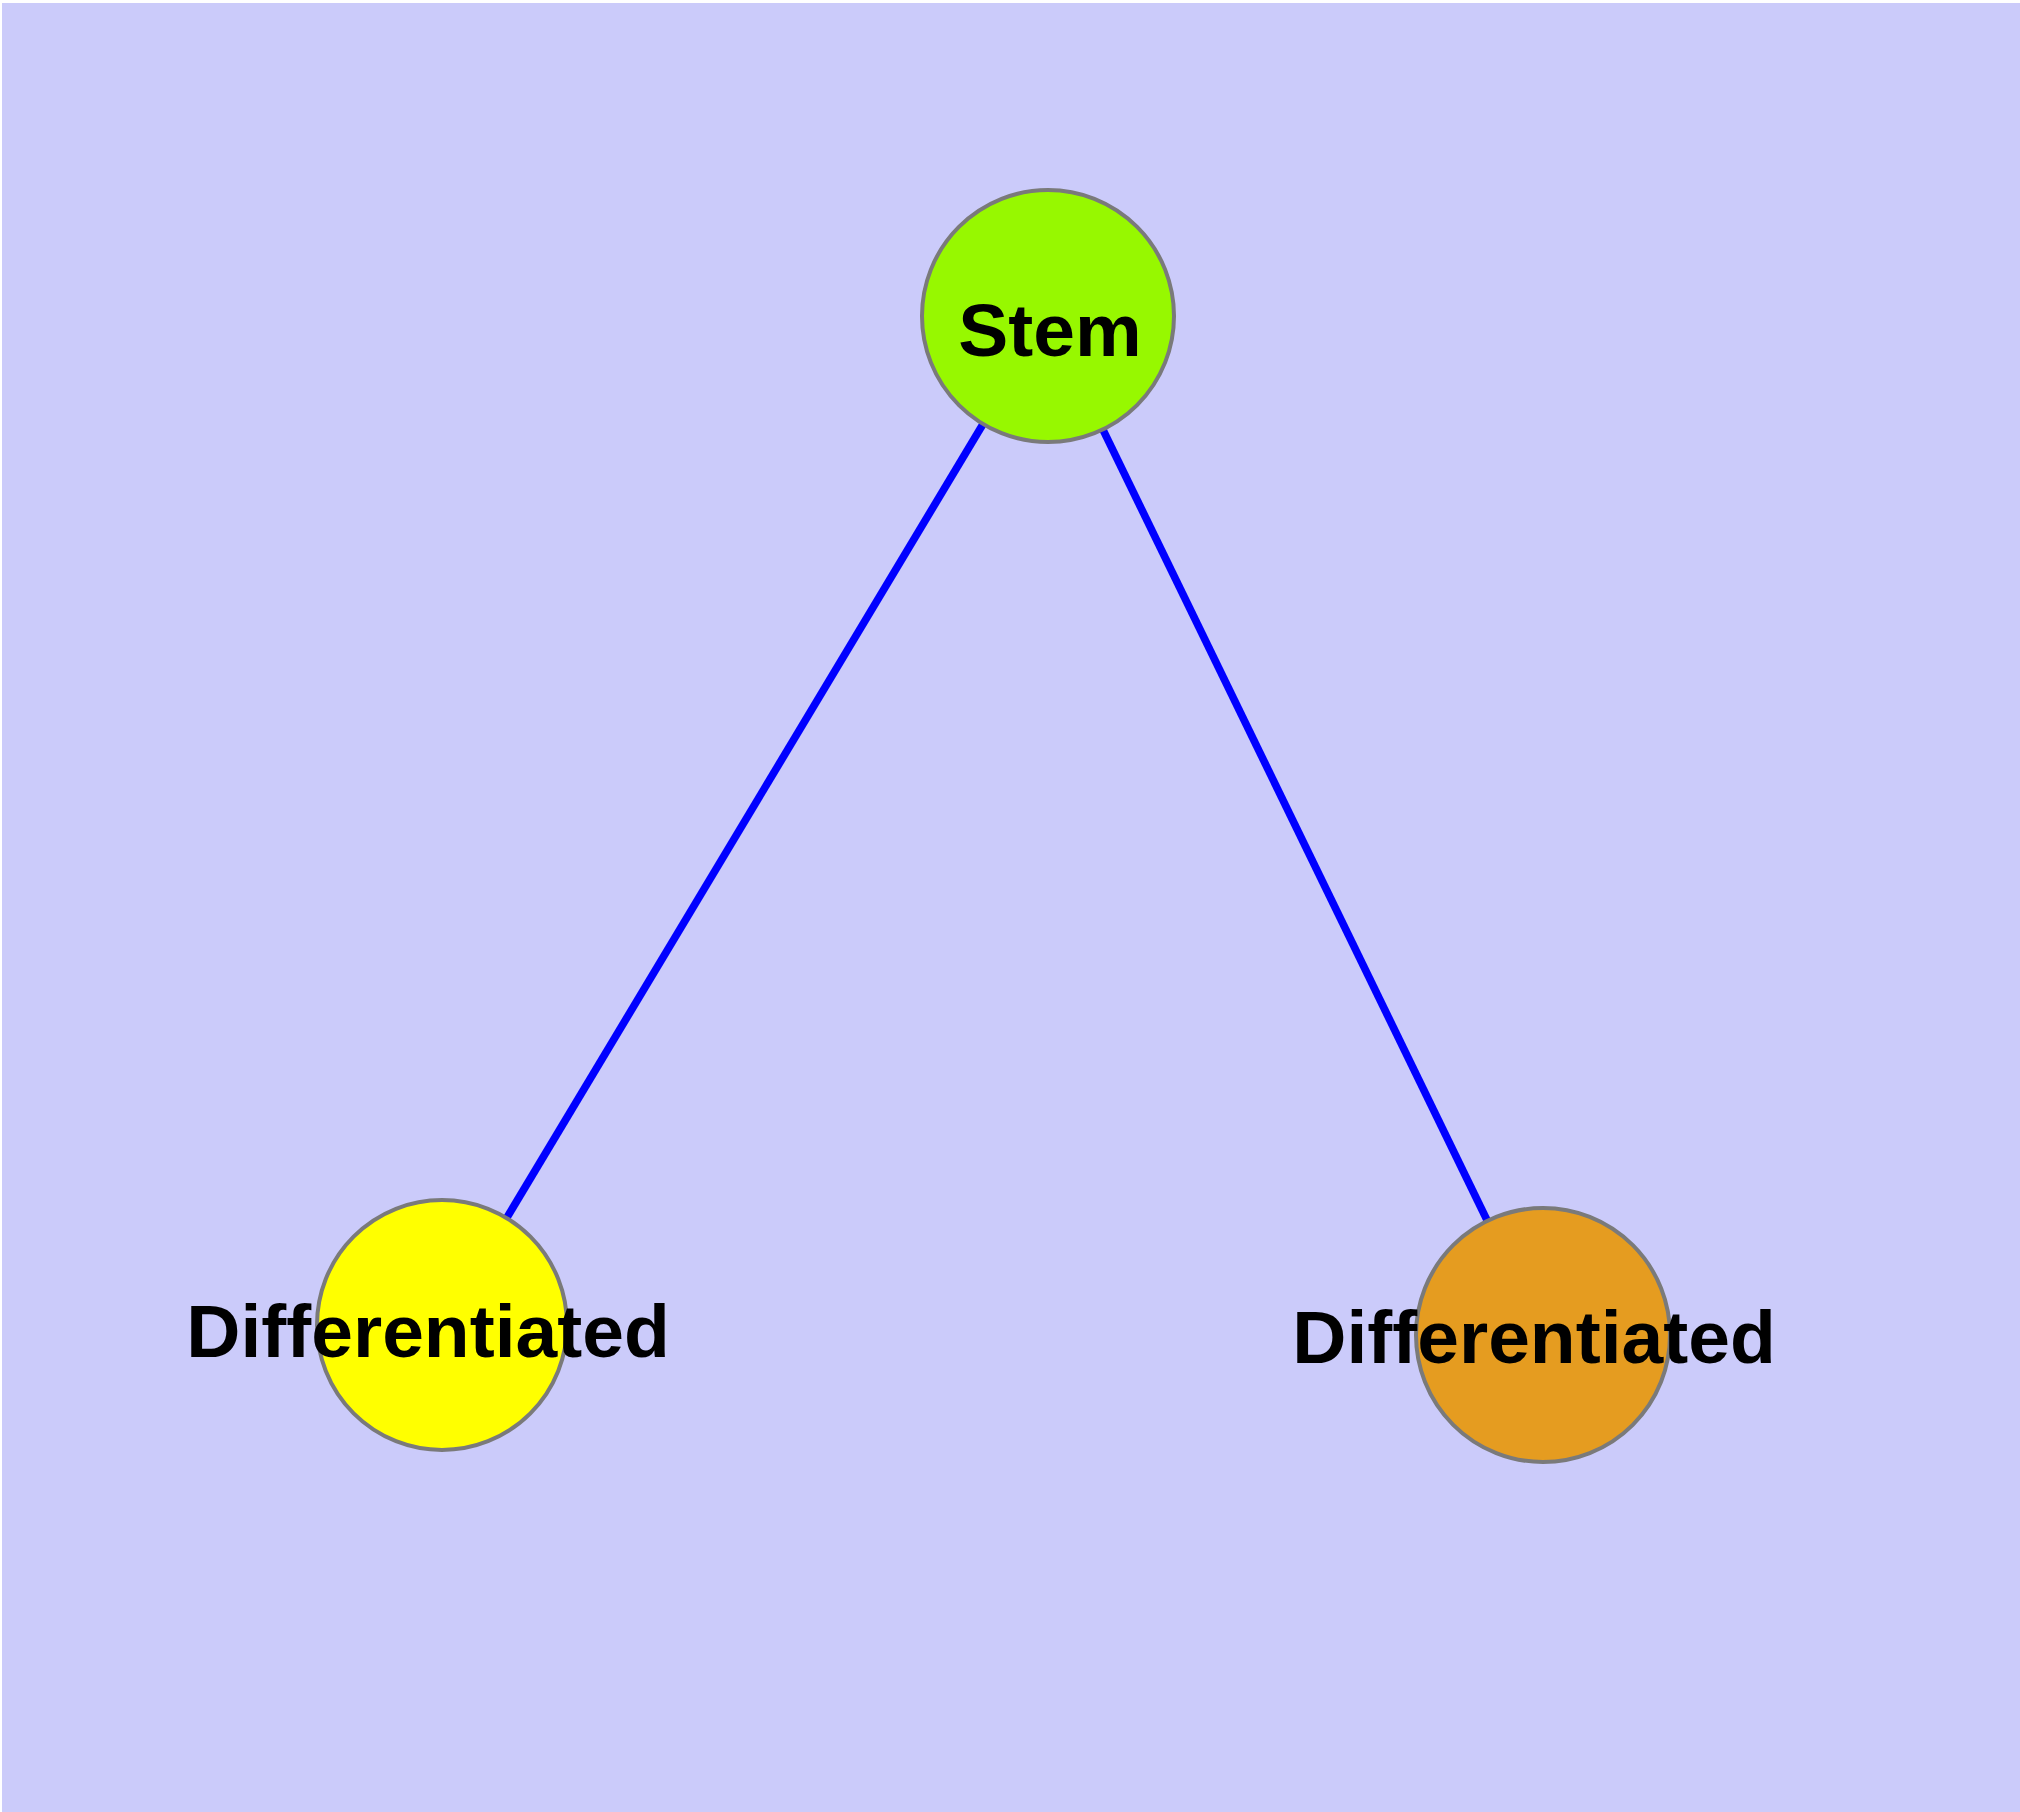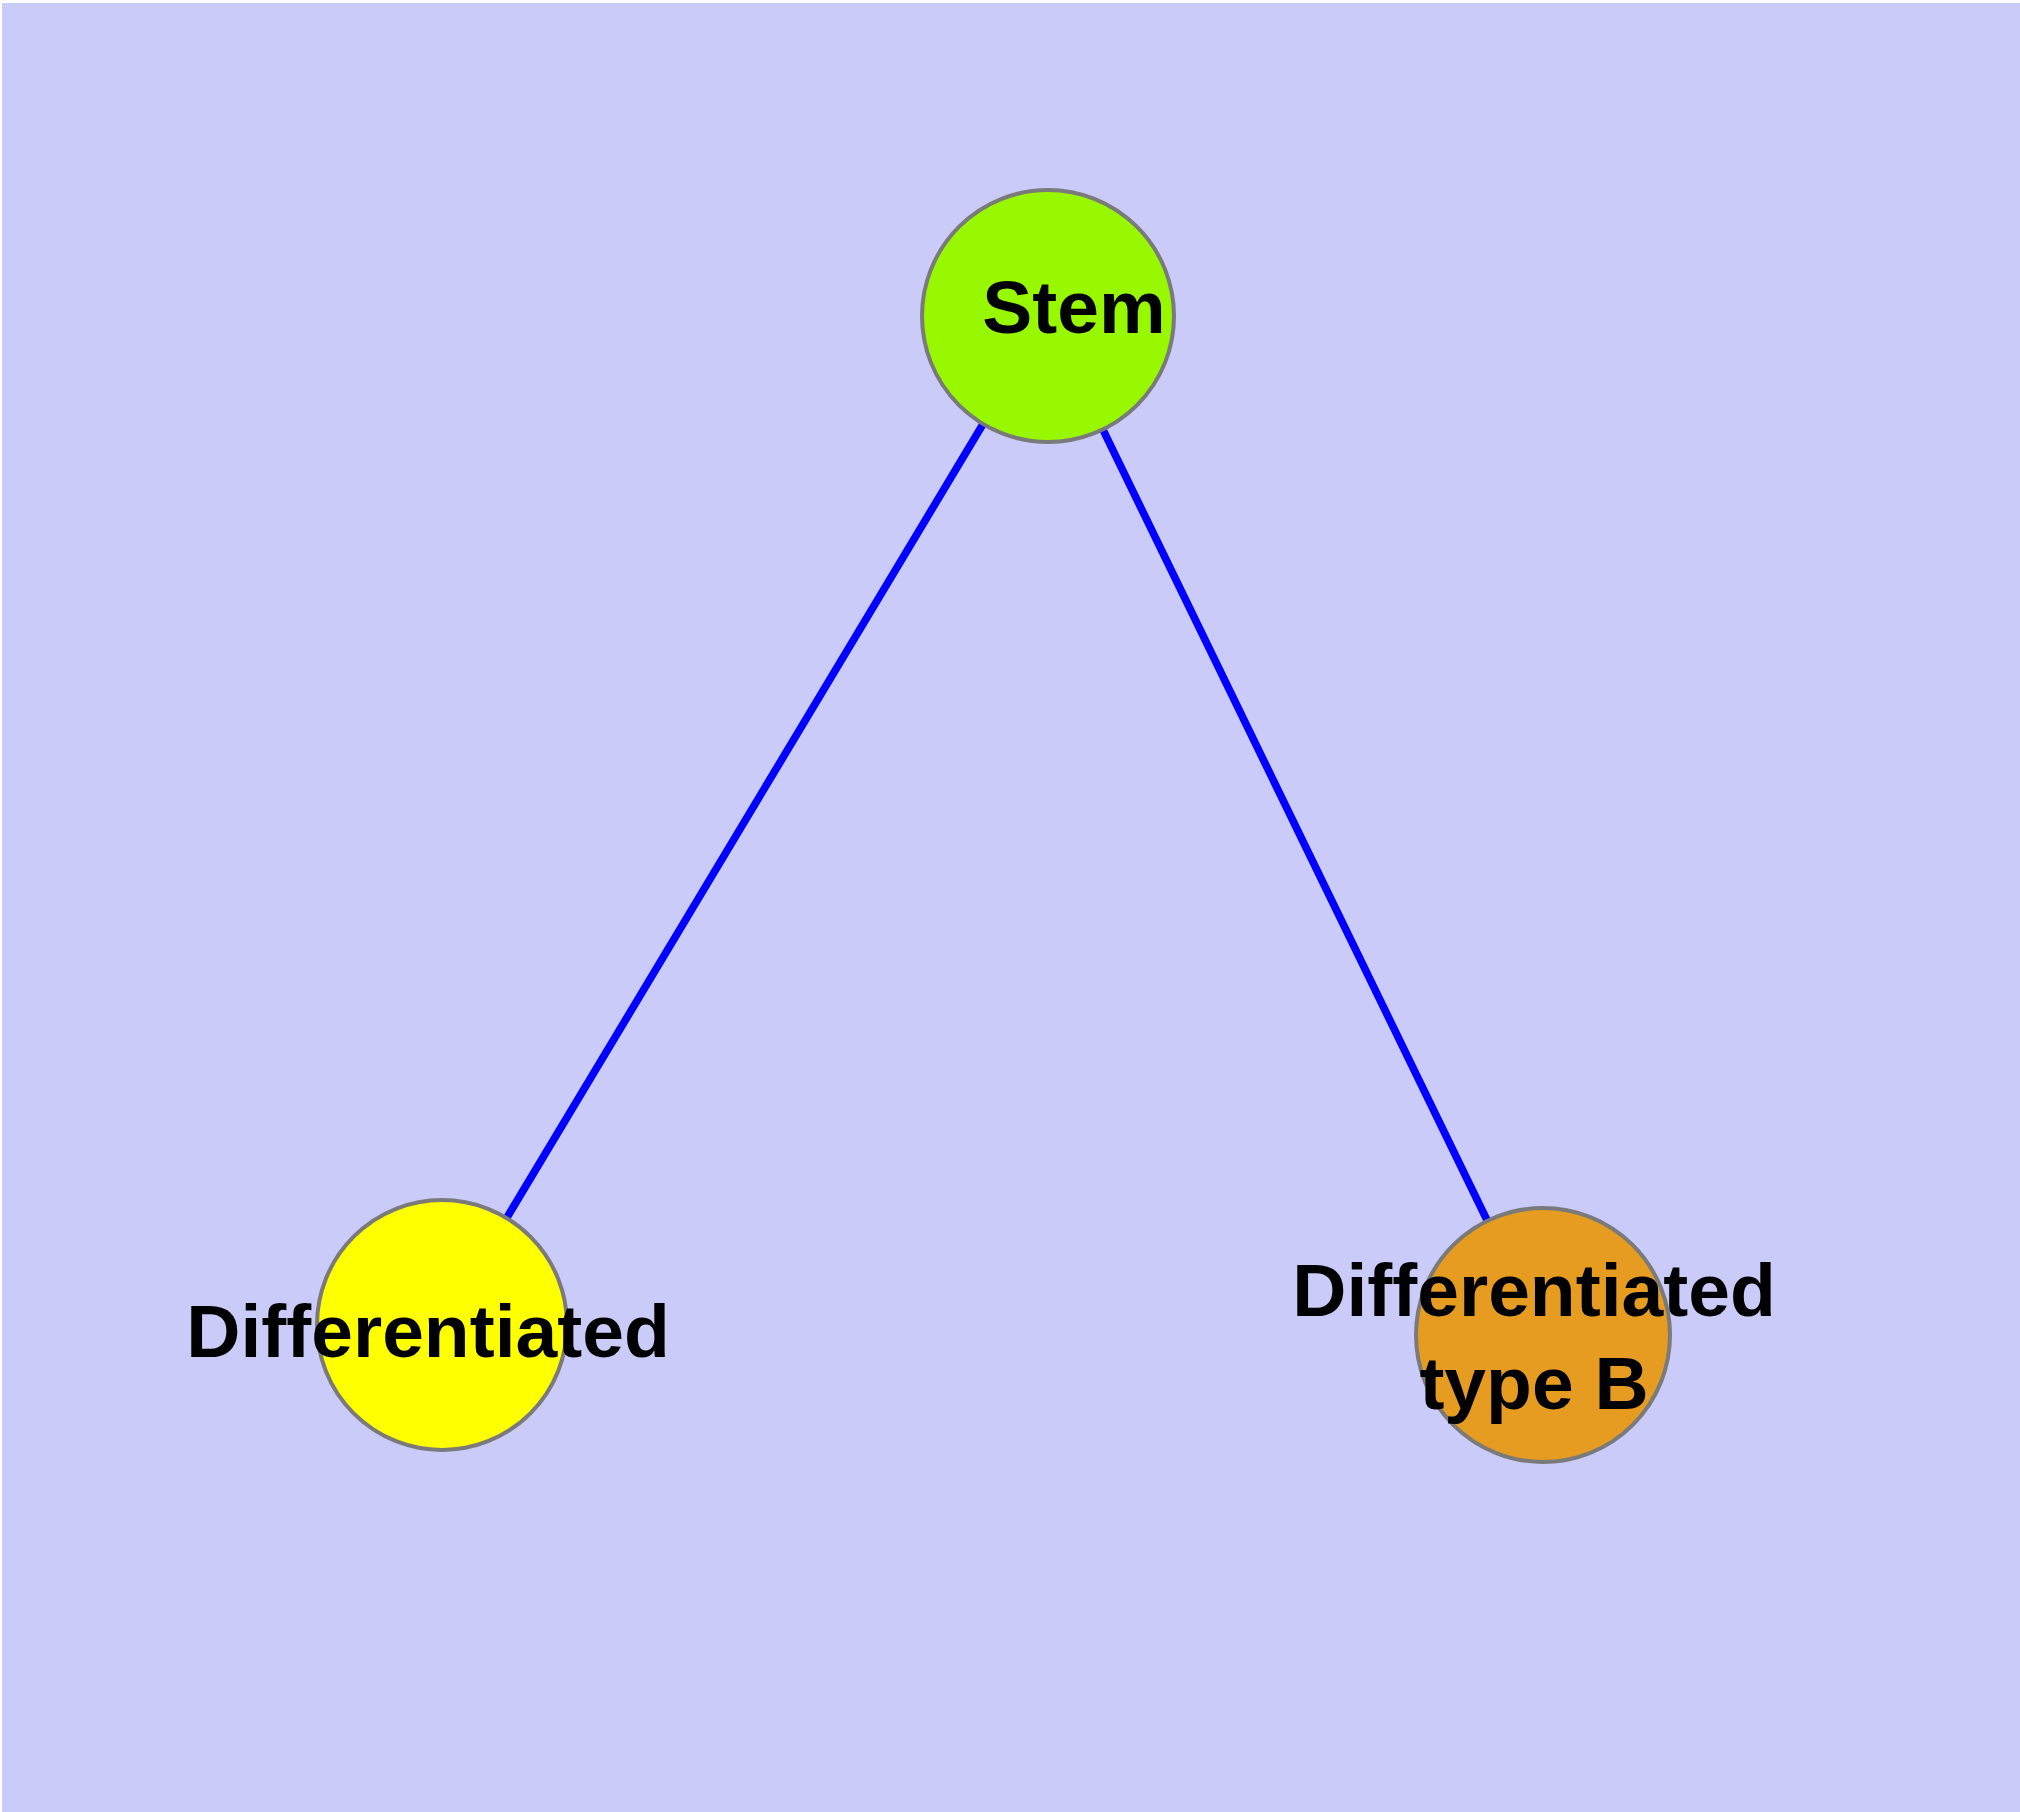--- a/index.html
+++ b/index.html
@@ -54,26 +54,25 @@
 
   <svg class="edge-layer" viewBox="0 0 2384 2138" xmlns="http://www.w3.org/2000/svg">
     <line class="edge" x1="1236" y1="373" x2="522" y2="1563" stroke="#0000ff" stroke-width="9"></line>
     <line class="edge" x1="1236" y1="373" x2="1820" y2="1575" stroke="#0000ff" stroke-width="9"></line>
   </svg>
 
   <div class="node" style="left: 920px; top: 188px; width: 256px; height: 256px; background: rgb(151, 248, 0); border-color: rgb(122, 122, 122);"></div>
   <div class="node" style="left: 315px; top: 1198px; width: 254px; height: 254px; background: rgb(255, 255, 0); border-color: rgb(122, 122, 122);"></div>
   <div class="node" style="left: 1414px; top: 1206px; width: 258px; height: 258px; background: rgb(229, 156, 32); border-color: rgb(122, 122, 122);"></div>
 
-  <div class="node-label" style="left: 1050px; top: 307px; margin-left: 24px;">
+  <div class="node-label" style="left: 1050px; top: 330px;">
     <div class="label-line">Stem</div>
   </div>
 
   <div class="node-label" style="left: 428px; top: 1331px;">
     <div class="label-line">Differentiated</div>
   </div>
 
   <div class="node-label" style="left: 1534px; top: 1337px;">
     <div class="label-line">Differentiated</div>
-    <div class="label-line">type B</div>
   </div>
 </div>
 
 
 </body></html>

